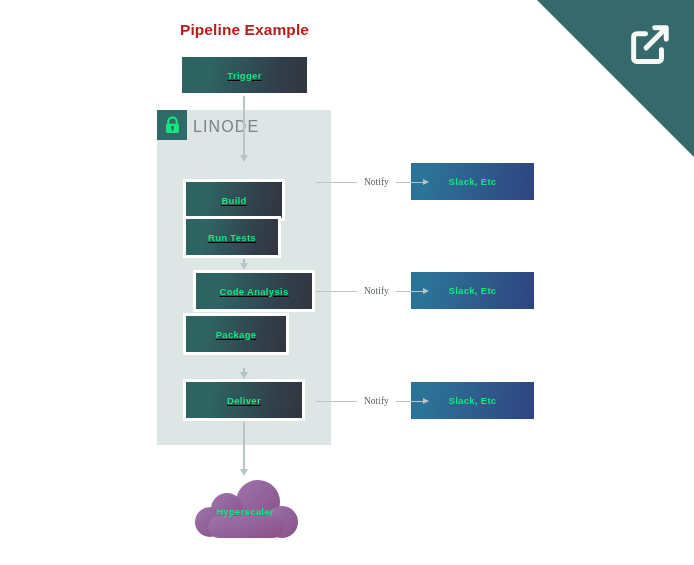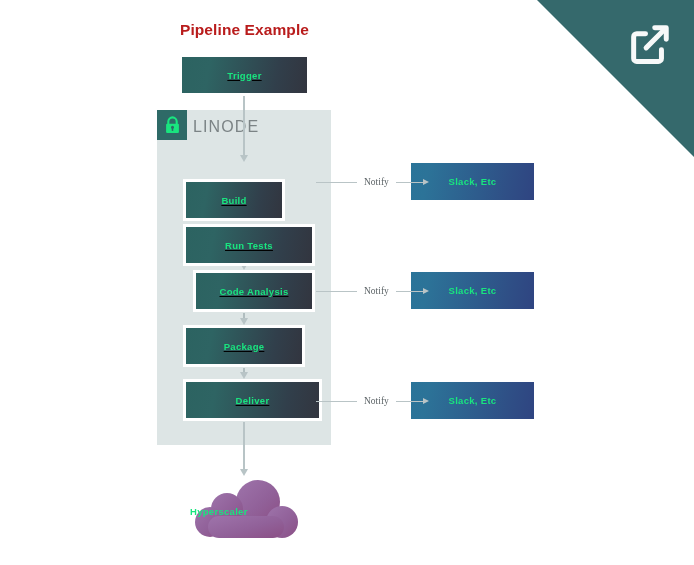--- a/index.html
+++ b/index.html
@@ -108,24 +108,24 @@
   .node.dark {
     background: linear-gradient(100deg, #2c6361 0%, #2e6463 22%, #313f4b 75%, #32353f 100%);
     text-decoration: underline;
   }
   .node.blue {
     background: linear-gradient(100deg, #2a7499 0%, #2c7398 14%, #2f4f86 78%, #2f4481 100%);
   }
 
   #node-trigger      { left: 179px; top: 54px;  width: 131px; height: 42px; }
   #node-build        { left: 183px; top: 151px; width: 102px; height: 42px; margin-top: 28px; }
-  #node-run-tests    { left: 183px; top: 224px; width: 132px; height: 42px; }
+  #node-run-tests    { left: 183px; top: 216px; width: 98px; height: 42px; }
   #node-code-analysis{ left: 193px; top: 270px; width: 122px; height: 42px; }
-  #node-package      { left: 183px; top: 325px; width: 122px; height: 42px; }
-  #node-deliver      { left: 183px; top: 379px; width: 139px; height: 42px; }
+  #node-package      { left: 183px; top: 313px; width: 106px; height: 42px; }
+  #node-deliver      { left: 183px; top: 379px; width: 122px; height: 42px; }
 
   #node-slack-1 { left: 408px; top: 160px; width: 129px; height: 43px; }
   #node-slack-2 { left: 408px; top: 269px; width: 129px; height: 43px; }
   #node-slack-3 { left: 408px; top: 379px; width: 129px; height: 43px; }
 
   
   .vconn {
     position: absolute;
     left: 243px;
     width: 2px;
@@ -193,20 +193,21 @@
     top: 476px;
     width: 110px;
     height: 66px;
     z-index: 10;
   }
   #cloud-label {
     position: absolute;
     left: 190px;
     top: 506px;
     width: 110px;
+    text-align: center;
     font-size: 9.5px;
     font-weight: bold;
     color: #19e57f;
     letter-spacing: 0.3px;
     z-index: 11;
   }
 </style>
 </head>
 <body>
 

